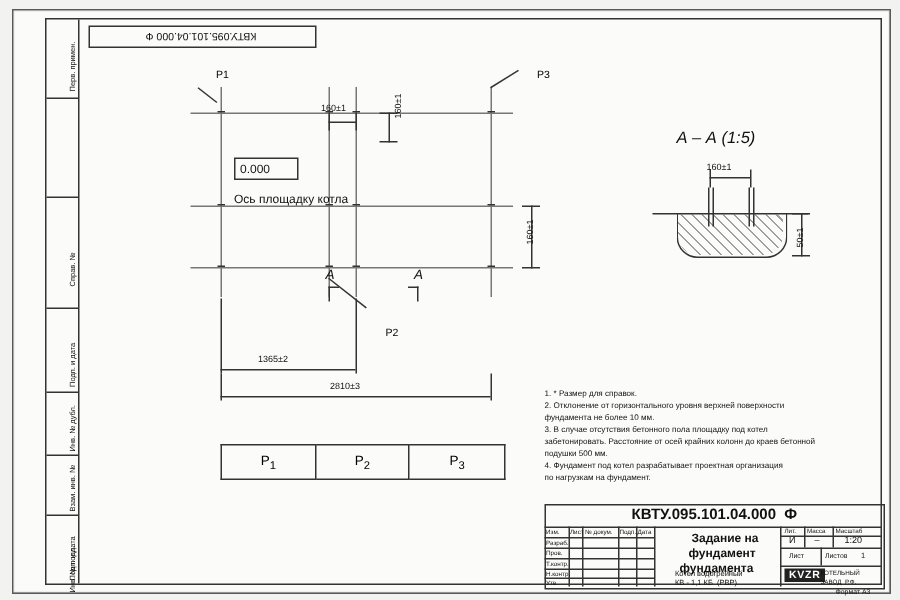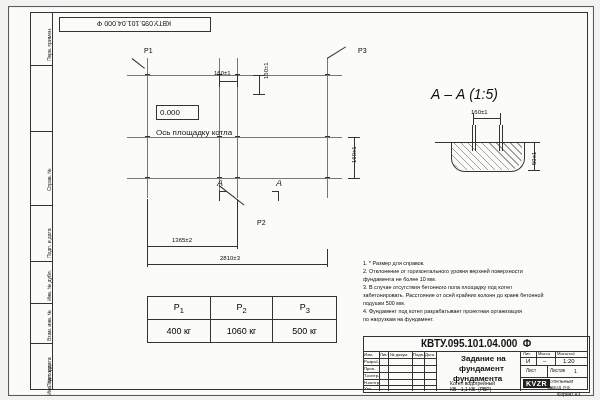--- a/index.html
+++ b/index.html
@@ -107,21 +107,21 @@
       <div class="dimline" style="left:116px;top:233px;width:90px;"></div>
       <div class="dimv" style="left:116px;top:186px;height:50px;"></div>
       <div class="dimv" style="left:206px;top:186px;height:50px;"></div>
       <div class="txt" style="left:141px;top:224px;font-size:6px;">1365±2</div>
 
       <div class="dimline" style="left:116px;top:251px;width:180px;"></div>
       <div class="dimv" style="left:116px;top:236px;height:18px;"></div>
       <div class="dimv" style="left:296px;top:236px;height:18px;"></div>
       <div class="txt" style="left:189px;top:242px;font-size:6px;">2810±3</div>
 
-      <div class="txt" style="left:400px;top:73px;font-size:14px;font-style:italic;">А – А (1:5)</div>
+      <div class="txt" style="left:420px;top:73px;font-size:11px;font-style:italic;">А – А (1:5)</div>
 
       <div class="nb" style="left:420px;top:129px;width:72px;height:29px;border-top:none;border-radius:0 0 14px 14px;"></div>
       <div class="hatch" style="left:421px;top:130px;width:70px;height:27px;border-radius:0 0 13px 13px;opacity:.55;"></div>
       <div class="ln" style="left:404px;top:129px;width:104px;height:1px;"></div>
 
       <div class="ln" style="left:441px;top:112px;width:1px;height:26px;"></div>
       <div class="ln" style="left:444px;top:112px;width:1px;height:26px;"></div>
       <div class="ln" style="left:468px;top:112px;width:1px;height:26px;"></div>
       <div class="ln" style="left:471px;top:112px;width:1px;height:26px;"></div>
 
@@ -146,25 +146,20 @@
         <div>по нагрузкам на фундамент.</div>
       </div>
 
       <table class="tbl" style="left:116px;top:283px;width:190px;font-size:9px;">
         <tbody>
             <tr>
           <td style="height:20px;width:63px;"><span>P</span><sub>1</sub></td>
           <td style="width:63px;"><span>P</span><sub>2</sub></td>
           <td style="width:64px;"><span>P</span><sub>3</sub></td>
         </tr>
-        <tr>
-          <td style="height:20px;">400 кг</td>
-          <td>1060 кг</td>
-          <td>500 кг</td>
-        </tr>
       </tbody>
         </table>
 
       <div class="nb" style="left:332px;top:323px;width:225px;height:55px;"></div>
 
       <div class="ln" style="left:332px;top:338px;width:225px;height:1px;"></div>
       <div class="txt" style="left:390px;top:325px;font-size:10px;font-weight:bold;">КВТУ.095.101.04.000  Ф</div>
 
       <div class="ln" style="left:405px;top:338px;width:1px;height:40px;"></div>
       <div class="ln" style="left:332px;top:345px;width:73px;height:1px;"></div>

